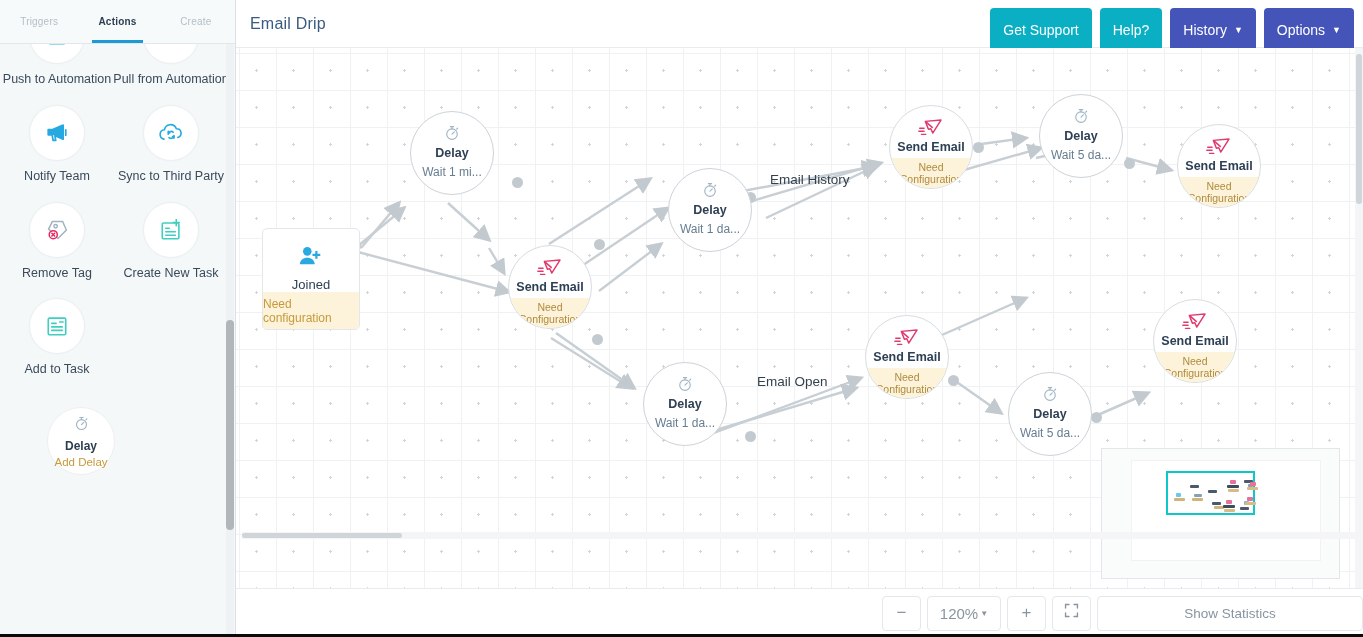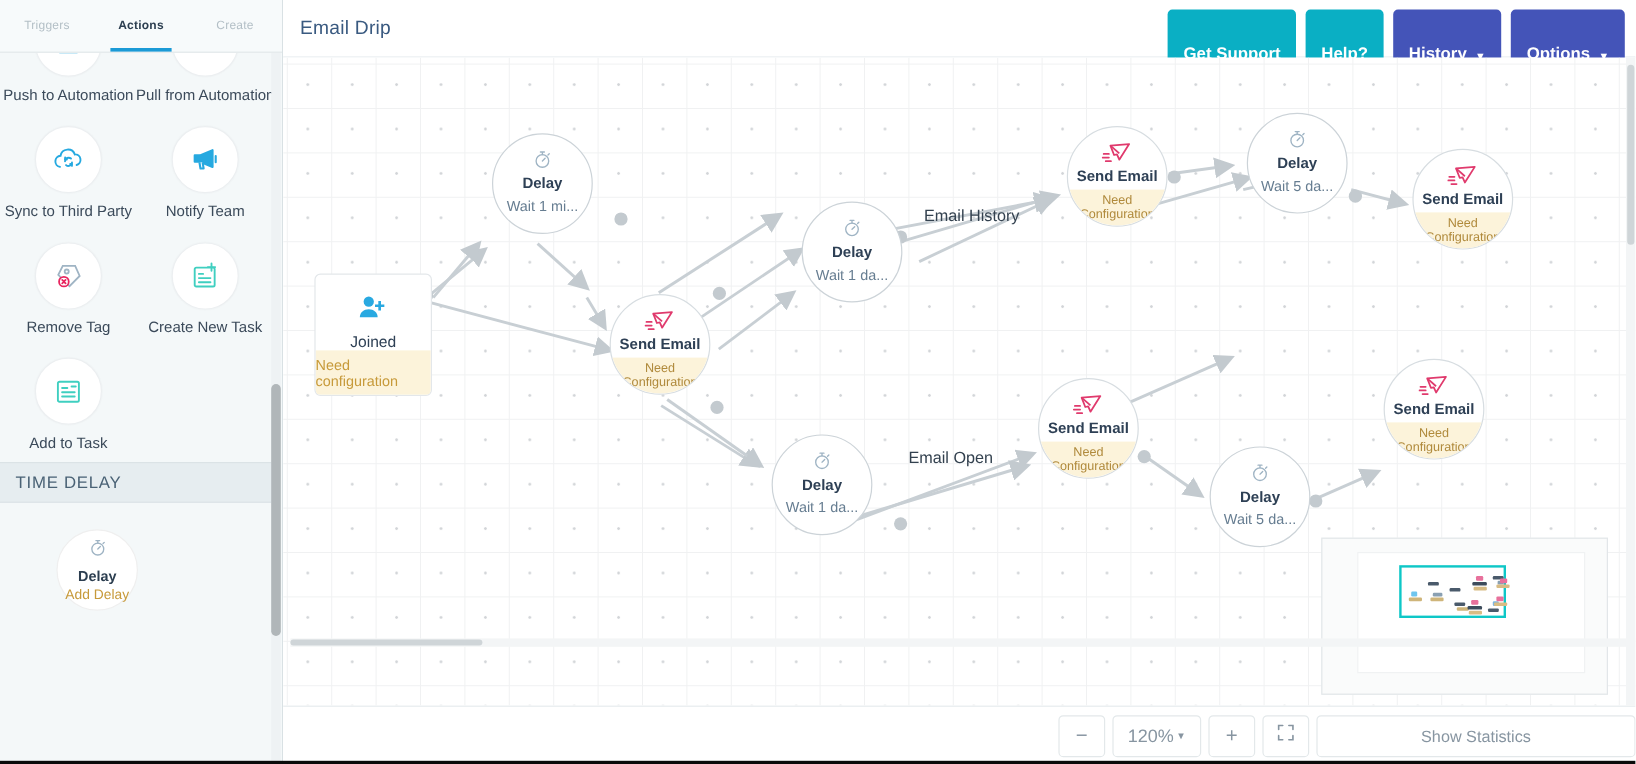--- a/index.html
+++ b/index.html
@@ -88,22 +88,22 @@
     border-bottom: 1px solid #e7ecee; background: #fff;
     position: relative;
   }
   .doc-title { font-size: 16px; color: #3a5a80; margin-left: 14px; letter-spacing: .2px; }
   .topbar-actions {
     position: absolute; right: 9px; top: 8px;
     display: flex; gap: 8px; align-items: center;
   }
   .btn {
     height: 44px; border-radius: 4px; border: none; color: #fff;
-    font-size: 14px; padding: 0 13px; display: flex; align-items: flex-end;
-    cursor: pointer; white-space: nowrap; font-family: inherit; font-weight: bold;
+    font-size: 14px; padding: 0 13px; display: flex; align-items: center;
+    cursor: pointer; white-space: nowrap; font-family: inherit;
   }
   .btn.teal { background: #0aafc4; }
   .btn.indigo { background: #4454b8; }
   .caret { margin-left: 7px; font-size: 9px; line-height: 1; }
 
   .canvas-area {
     position: absolute; top: 48px; left: 0; right: 0; bottom: 49px;
     overflow: hidden; background: #fff;
   }
   .canvas-scrollbar-v {
@@ -266,38 +266,38 @@
                 <path d="M12 5v12"></path>
                   <path d="M8 13l4 4 4-4"></path>
                   <path d="M5 3h14"></path>
               </svg>
             </div>
             <div class="lbl">Pull from Automation</div>
           </div>
 
           <div class="cell">
             <div class="bubble">
+              <svg width="28" height="28" viewBox="0 0 32 32" fill="none" stroke="#26a9e0" stroke-width="2" stroke-linejoin="round">
+                <path d="M6 12h5l12-5v16l-12-5H6z" fill="#26a9e0" stroke="#26a9e0"></path>
+                <path d="M10.5 18.5l1 6h3l-1-6" fill="#fff" stroke="#26a9e0"></path>
+                <path d="M26 12.5v6" stroke-linecap="round"></path>
+              </svg>
+            </div>
+            <div class="lbl">Notify Team</div>
+          </div>
+
+          <div class="cell">
+            <div class="bubble">
               <svg width="30" height="30" viewBox="0 0 32 32" fill="none" stroke="#26a9e0" stroke-width="1.7" stroke-linecap="round">
                 <path d="M8.5 22.5A5 5 0 0 1 9 12.6a6.6 6.6 0 0 1 12.7-1.2 4.8 4.8 0 0 1 1.6 9.4"></path>
                 <path d="M13 17.4a3.2 3.2 0 0 1 5.3-2.3M19.2 18.6a3.2 3.2 0 0 1-5.3 2.3"></path>
                 <path d="M13.1 14.2l-.1 1.6 1.6.1M19.1 21.6l.1-1.6-1.6-.1"></path>
               </svg>
             </div>
             <div class="lbl">Sync to Third Party</div>
-          </div>
-
-          <div class="cell">
-            <div class="bubble">
-              <svg width="28" height="28" viewBox="0 0 32 32" fill="none" stroke="#26a9e0" stroke-width="2" stroke-linejoin="round">
-                <path d="M6 12h5l12-5v16l-12-5H6z" fill="#26a9e0" stroke="#26a9e0"></path>
-                <path d="M10.5 18.5l1 6h3l-1-6" fill="#fff" stroke="#26a9e0"></path>
-                <path d="M26 12.5v6" stroke-linecap="round"></path>
-              </svg>
-            </div>
-            <div class="lbl">Notify Team</div>
           </div>
 
 
           <div class="cell">
             <div class="bubble">
               <svg width="30" height="30" viewBox="0 0 32 32" fill="none" stroke="#9fb4c4" stroke-width="1.6">
                 <path d="M11 7h11l4 9-9 9-10-10z" stroke="#9fb4c4"></path>
                 <circle cx="14.5" cy="12" r="1.8"></circle>
                 <circle cx="12" cy="21" r="4.3" fill="#fff" stroke="#e8255f"></circle>
                 <path d="M10.5 19.5l3 3M13.5 19.5l-3 3" stroke="#e8255f" stroke-linecap="round"></path>
@@ -322,23 +322,20 @@
               <svg width="28" height="28" viewBox="0 0 32 32" fill="none" stroke="#3fcfc0" stroke-width="1.8">
                 <rect x="6" y="7" width="20" height="19" rx="1.5"></rect>
                 <path d="M10 13h5M10 17h12M10 21h12" stroke-linecap="round"></path>
                 <path d="M19 11.5h4" stroke-linecap="round"></path>
               </svg>
             </div>
             <div class="lbl">Add to Task</div>
           </div>
         </div>
 
-        <div class="section-head">
-          <span>TIME DELAY</span>
-        </div>
 
         <div class="delay-wrap">
           <div class="delay-bubble">
             <span>
               <svg width="17" height="17" viewBox="0 0 24 24" fill="none" stroke="#9fb4c4" stroke-width="1.6">
                 <circle cx="12" cy="13.5" r="7"></circle>
                 <path d="M12 13.5l3-3" stroke-linecap="round"></path>
                 <path d="M9.8 3.5h4.4M12 3.5v3" stroke-linecap="round"></path>
                 <path d="M18.2 7l1.4-1.4" stroke-linecap="round"></path>
               </svg>

